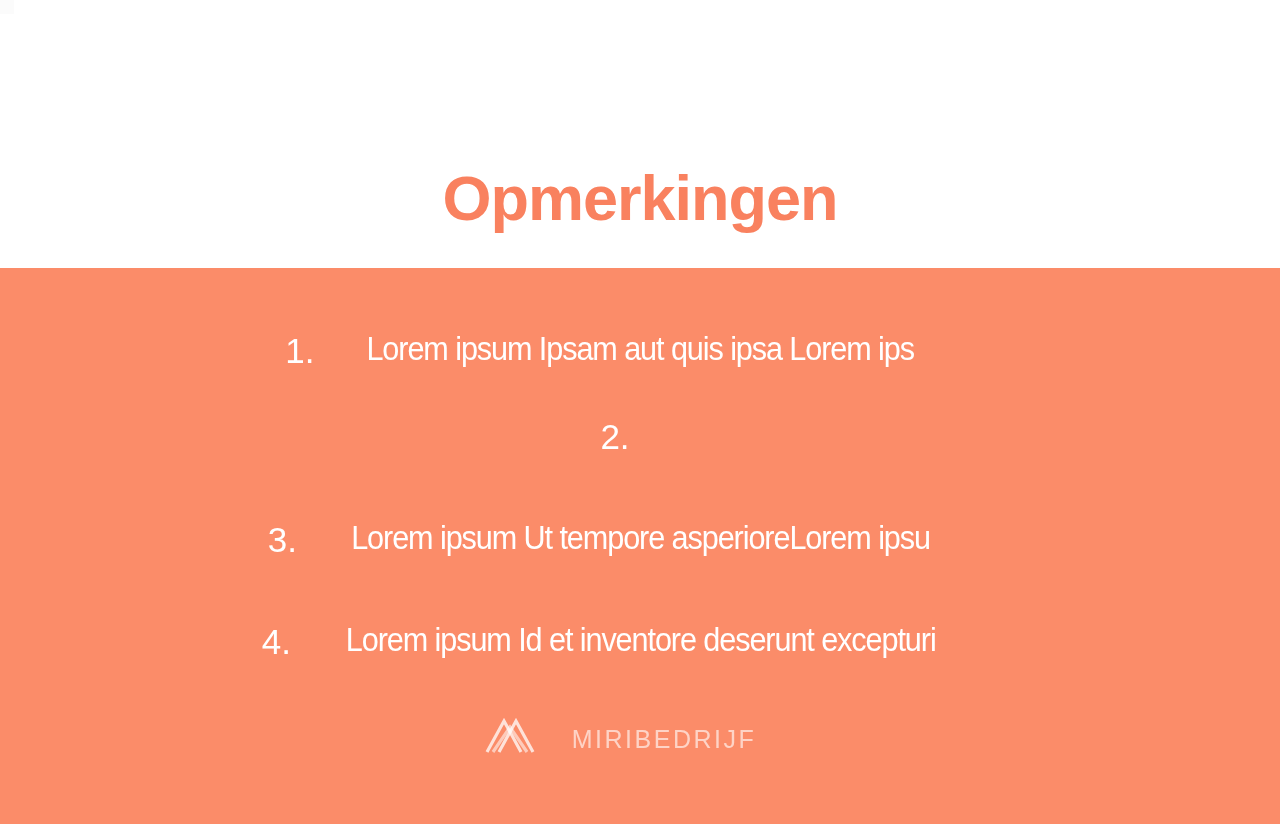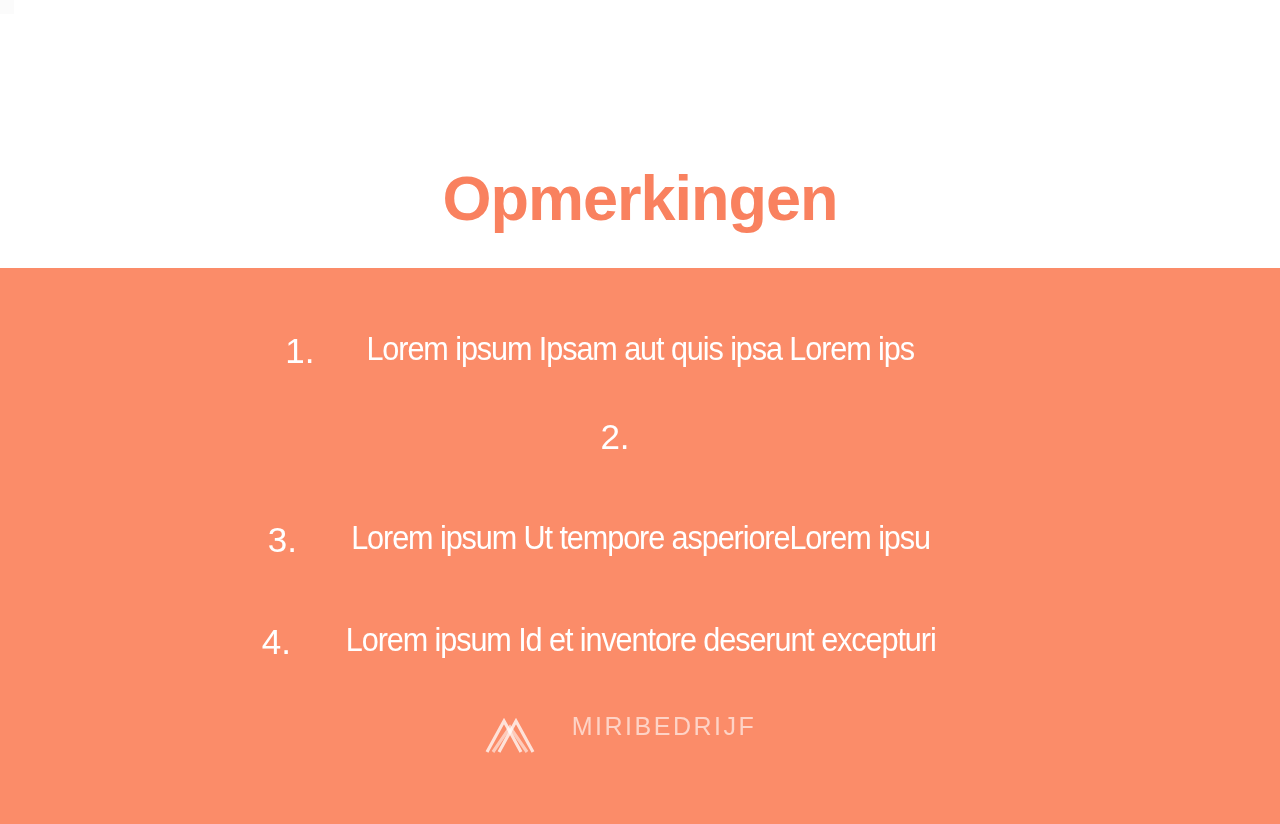--- a/index.html
+++ b/index.html
@@ -86,21 +86,21 @@
   .item.i2{top:146px;}
   .item.i3{top:249px;}
   .item.i4{top:351px;}
   .footer{
     position:absolute;
     left:0;
     right:40px;
     top:444px;
     display:flex;
     justify-content:center;
-    align-items:flex-start;
+    align-items:flex-end;
     gap:32px;
   }
   .logo{
     display:inline-block;
     width:56px;
     height:42px;
   }
   .logo svg{display:block;}
   .brand{
     font-size:25px;

